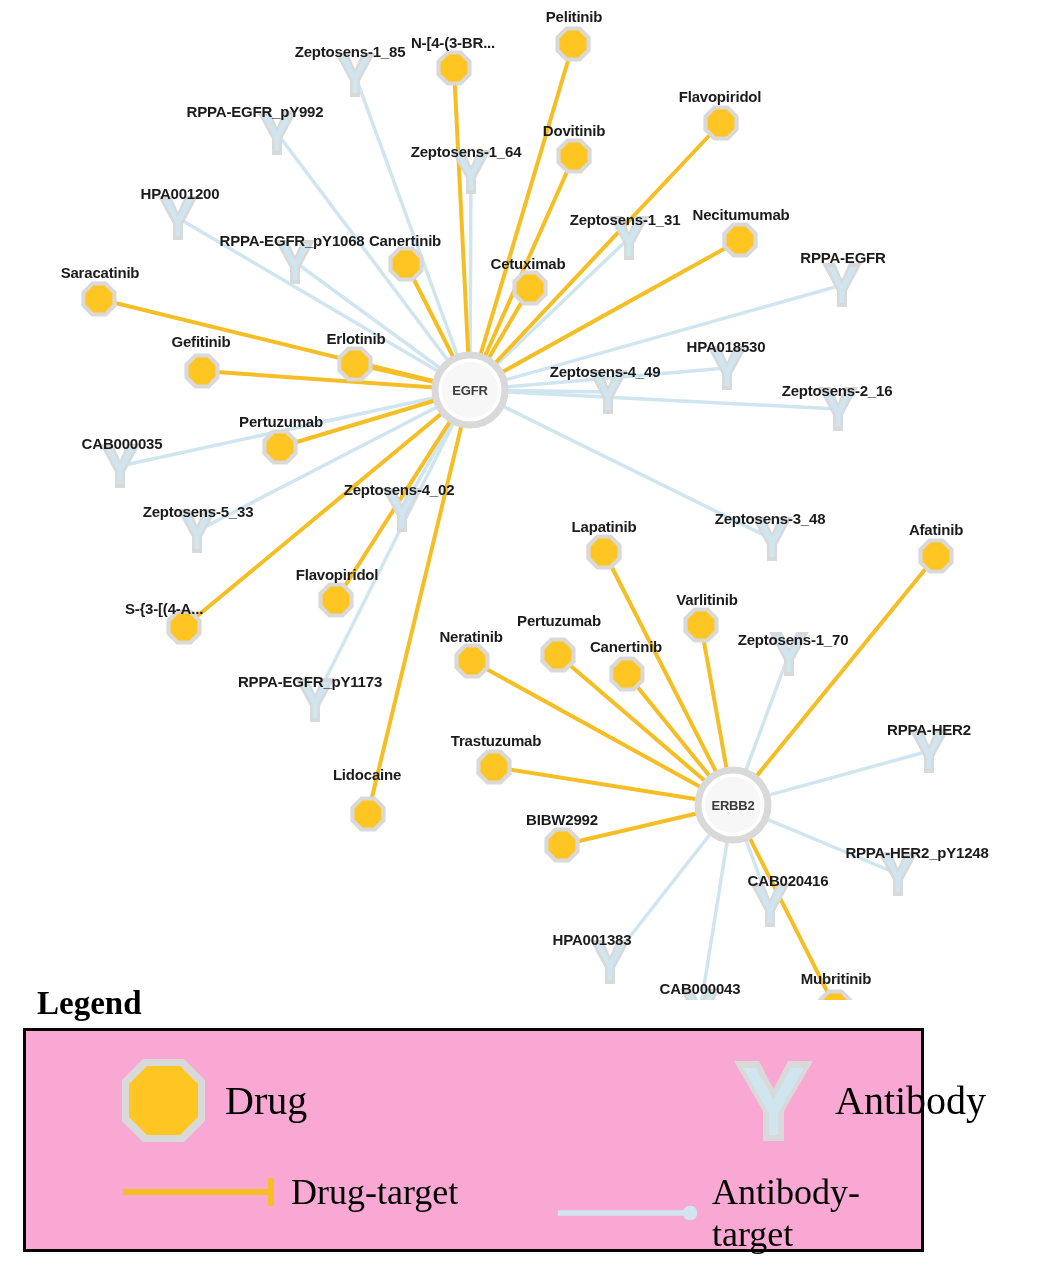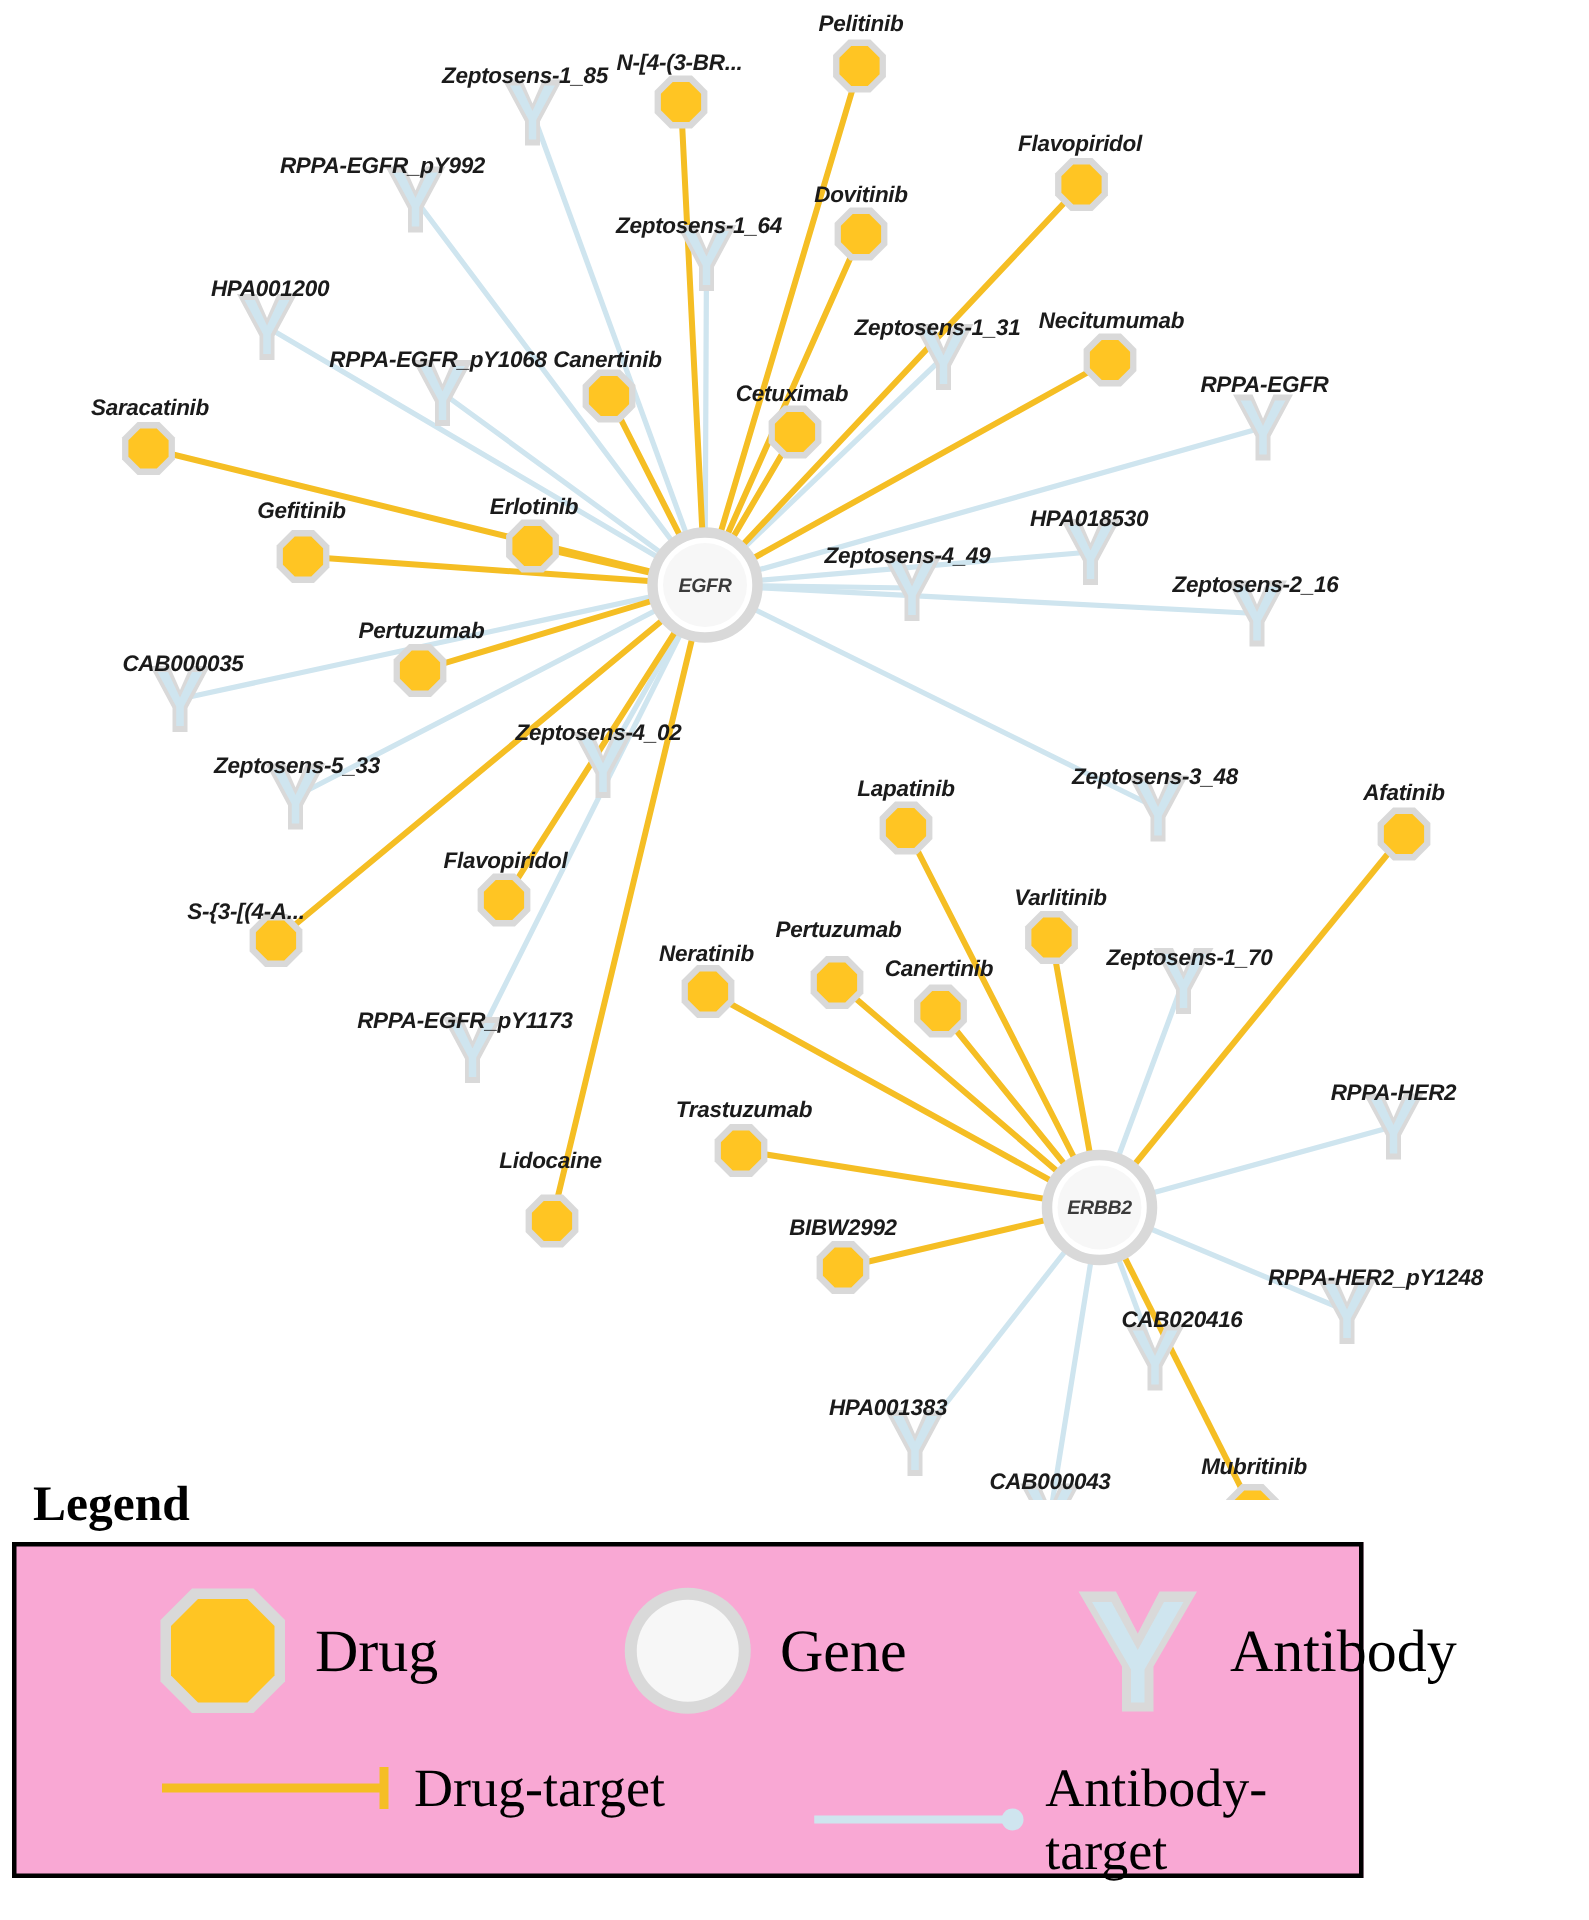--- a/index.html
+++ b/index.html
@@ -13,40 +13,39 @@
     font-family: "Liberation Sans", sans-serif;
     position: relative;
     overflow: hidden;
   }
   #network {
     position: absolute;
     left: 0;
     top: 0;
     width: 877px;
     height: 1000px;
-    font-style: italic;
   }
   .node-label {
     position: absolute;
     font-family: "Liberation Sans", sans-serif;
     font-weight: bold;
     font-size: 15px;
     color: #1b1b1b;
     white-space: nowrap;
     transform: translate(-50%, -50%);
     letter-spacing: -0.2px;
   }
   .gene-label {
     font-size: 13px;
     font-weight: bold;
     color: #3b3b3b;
   }
   #legend-wrap {
     position: absolute;
-    left: 0;
+    left: 15px;
     top: 985px;
     width: 917px;
   }
   .legend-title {
     font-family: "Liberation Serif", serif;
     font-size: 33px;
     font-weight: bold;
     color: #000;
     margin-left: 22px;
     margin-bottom: 6px;
@@ -290,27 +289,20 @@
   <div class="legend-title">Legend</div>
   <div class="legend-box">
     <div class="legend-row1">
       <div class="legend-item" style="left:90px; top:0;">
         <svg width="95" height="95" viewBox="0 0 95 95">
           <polygon points="27,6 68,6 89,27 89,68 68,89 27,89 6,68 6,27" fill="#d9d9d9"></polygon>
           <polygon points="31,13 64,13 82,31 82,64 64,82 31,82 13,64 13,31" fill="#FFC523"></polygon>
         </svg>
         <span class="legend-text">Drug</span>
       </div>
-      <div class="legend-item" style="left:400px; top:0;">
-        <svg width="95" height="95" viewBox="0 0 95 95">
-          <circle cx="47.5" cy="47.5" r="42" fill="#d9d9d9"></circle>
-          <circle cx="47.5" cy="47.5" r="34" fill="#f7f7f7"></circle>
-        </svg>
-        <span class="legend-text">Gene</span>
-      </div>
       <div class="legend-item" style="left:700px; top:0;">
         <svg width="95" height="95" viewBox="0 0 95 95">
           <path d="M8,8 L33,8 L47.5,36 L62,8 L87,8 L58,58 L58,88 L37,88 L37,58 Z" fill="#d9d9d9"></path>
           <path d="M17,15 L30,15 L47.5,47 L65,15 L78,15 L52,60 L52,82 L43,82 L43,60 Z" fill="#cfe5ef"></path>
         </svg>
         <span class="legend-text">Antibody</span>
       </div>
     </div>
     <div class="legend-row2">
       <div class="legend-item" style="left:95px; top:0;">

